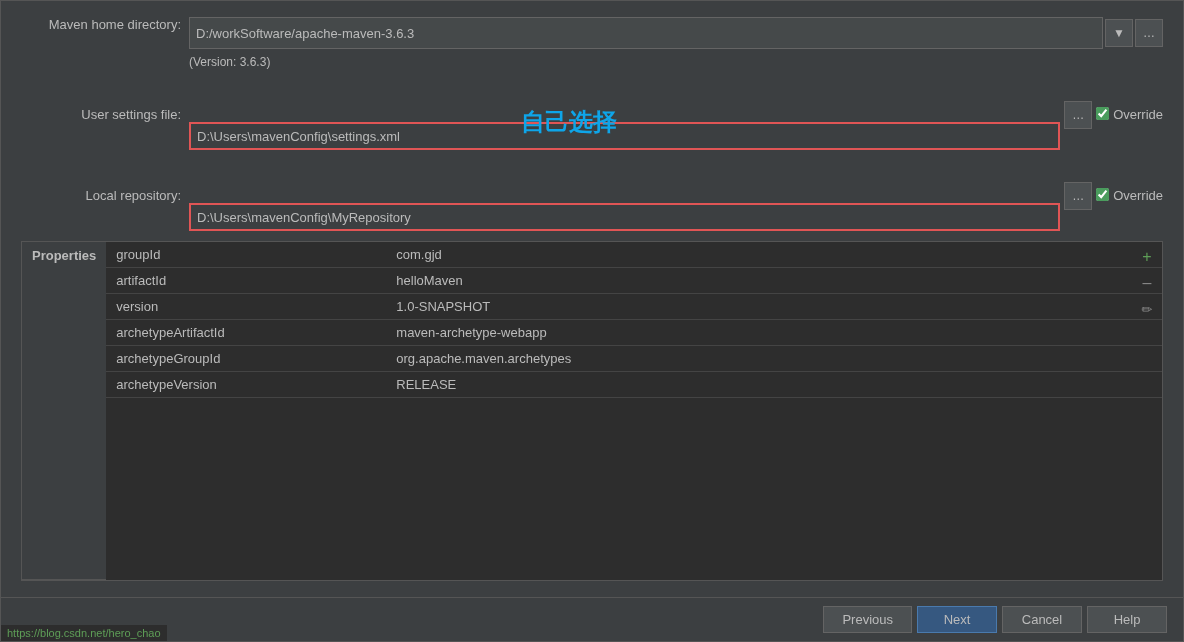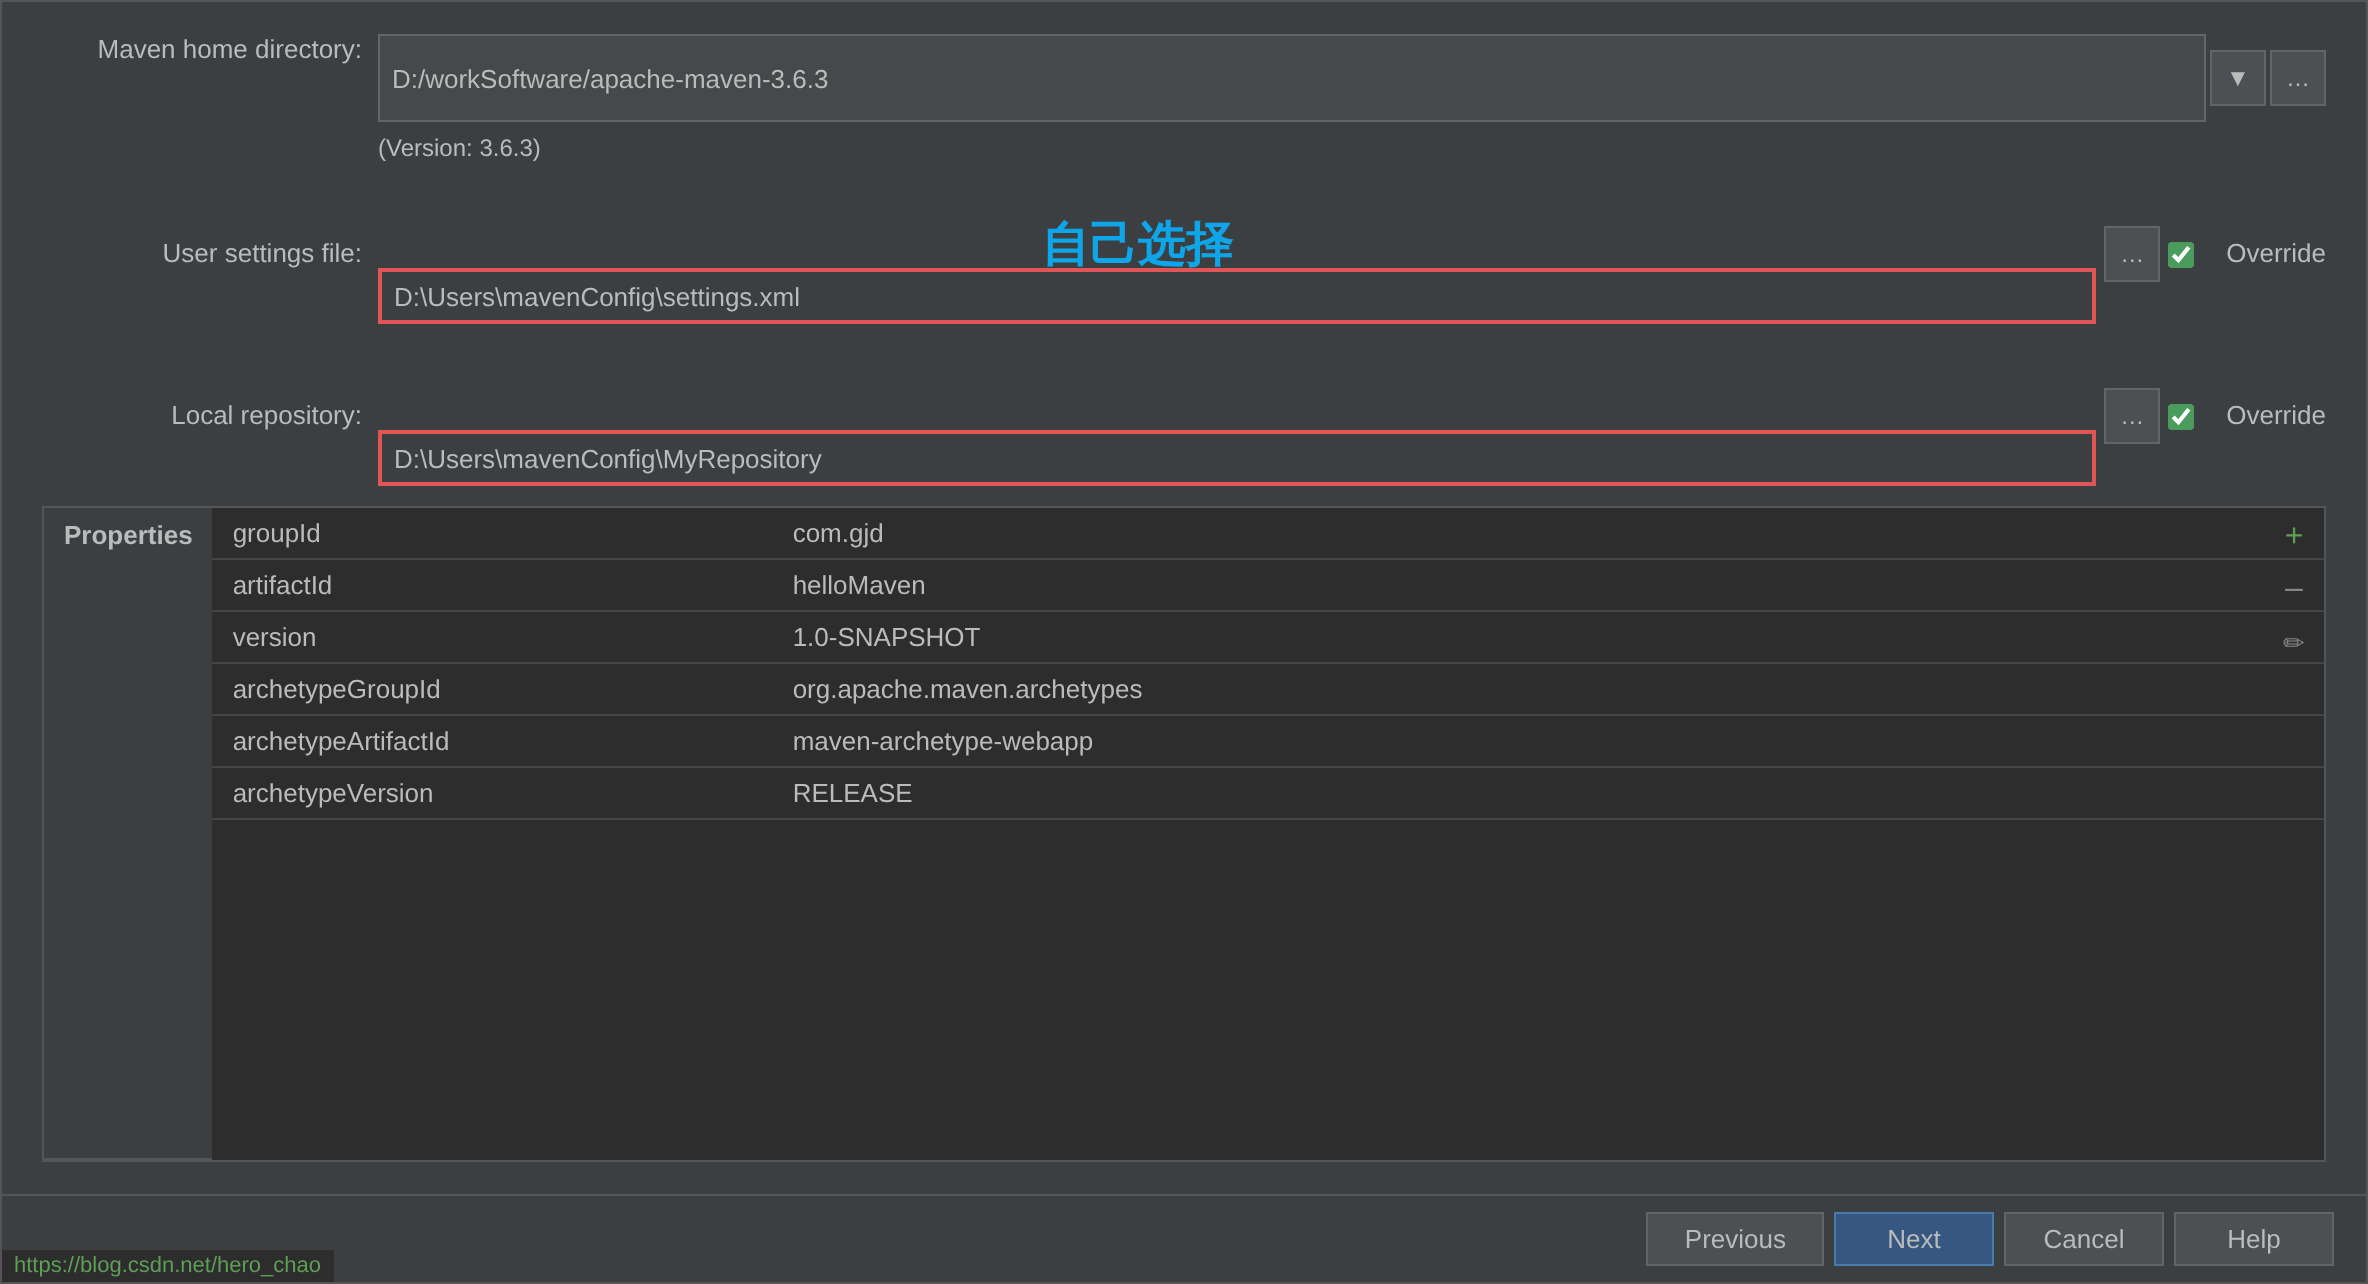--- a/index.html
+++ b/index.html
@@ -112,22 +112,22 @@
       border: 1px solid #646464;
       color: #bbbbbb;
       padding: 2px 6px;
       cursor: pointer;
       font-size: 12px;
       height: 28px;
       min-width: 28px;
     }
     .checkbox-label {
       display: flex;
-      align-items: flex-end;
-      gap: 16px;
+      align-items: flex-start;
+      gap: 4px;
       color: #bbbbbb;
       font-size: 13px;
     }
     .checkbox-label input[type=checkbox] {
       accent-color: #4a9c5d;
     }
     .version-text {
       margin-left: 168px;
       color: #bbbbbb;
       font-size: 12px;
@@ -144,21 +144,21 @@
       align-items: center;
       gap: 2px;
     }
     .maven-input {
       flex: 1;
       background: #45494a;
       border: 1px solid #646464;
       color: #bbbbbb;
       padding: 4px 6px;
       font-size: 13px;
-      height: 44px;
+      height: 32px;
     }
     .properties-section {
       border: 1px solid #555;
       background: #2d2d2d;
       flex: 1;
       display: flex;
       flex-direction: row;
     }
     .properties-header {
       padding: 6px 10px;
@@ -332,26 +332,26 @@
     </div>
             <div class="prop-row">
       <div class="prop-key">artifactId</div>
       <div class="prop-value">helloMaven</div>
     </div>
             <div class="prop-row">
       <div class="prop-key">version</div>
       <div class="prop-value">1.0-SNAPSHOT</div>
     </div>
             <div class="prop-row">
+      <div class="prop-key">archetypeArtifactId</div>
+      <div class="prop-value">maven-archetype-webapp</div>
+    </div>
+            <div class="prop-row">
       <div class="prop-key">archetypeGroupId</div>
       <div class="prop-value">org.apache.maven.archetypes</div>
-    </div>
-            <div class="prop-row">
-      <div class="prop-key">archetypeArtifactId</div>
-      <div class="prop-value">maven-archetype-webapp</div>
     </div>
             <div class="prop-row">
       <div class="prop-key">archetypeVersion</div>
       <div class="prop-value">RELEASE</div>
     </div>
           </div>
       </div>
     </div>
   </div>
 

